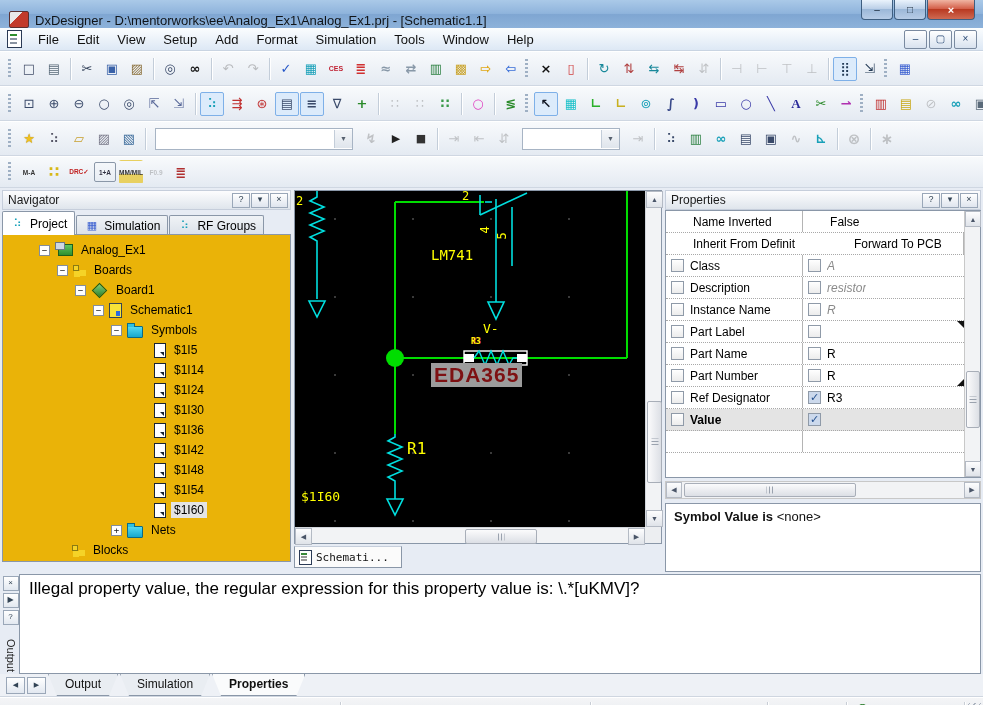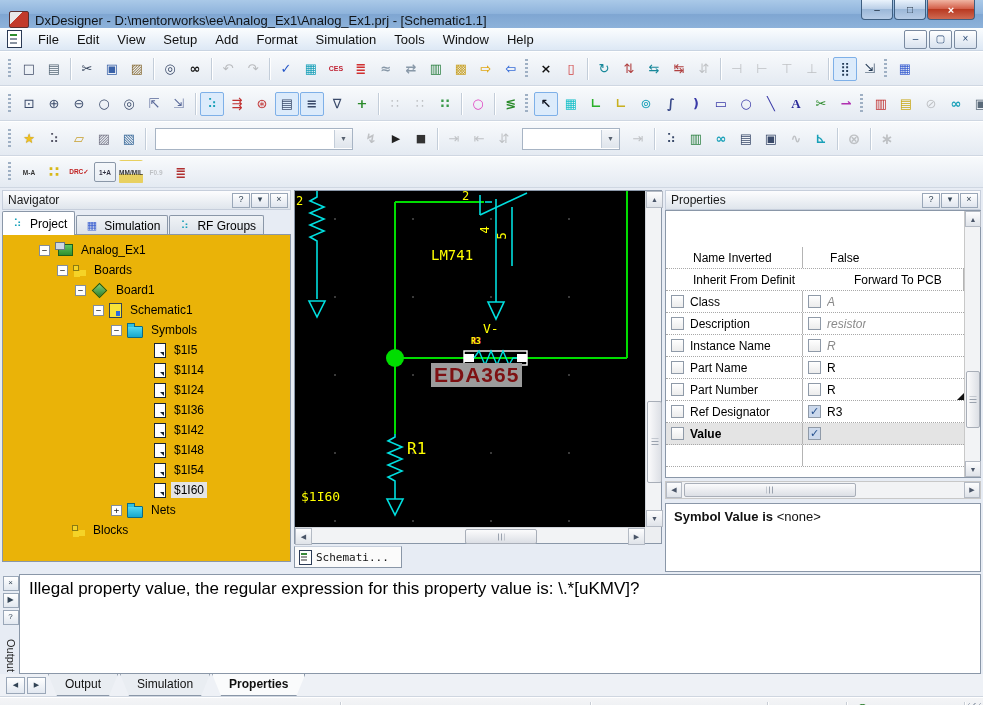--- a/index.html
+++ b/index.html
@@ -81,21 +81,21 @@
   .tgrip{position:absolute;left:50%;top:50%;transform:translate(-50%,-50%);width:7px;height:7px;background:repeating-linear-gradient(to bottom,#9aa2ae 0 1px,transparent 1px 3px);}
   .tgrip.h{width:7px;height:7px;background:repeating-linear-gradient(to right,#9aa2ae 0 1px,transparent 1px 3px);}
   .sbcorner{background:#eceef1;}
   .sheettabs{height:24px;display:flex;align-items:flex-end;padding-top:0;}
   .sheettab{height:20px;display:flex;align-items:center;gap:4px;padding:0 12px 0 4px;background:#fbfbfb;border:1px solid #8a97a8;border-top:1px solid #c6cedb;font:11px "DejaVu Sans Mono",monospace;color:#111;}
   .stdoc{width:11px;height:13px;background:#fff;border:1px solid #2a3a55;position:relative;flex:none;}
   .stdoc::before{content:"";position:absolute;left:1px;top:2px;width:6px;height:2px;background:#3a8a3a;box-shadow:0 3px 0 #999,0 6px 0 #999;}
   
   .properties{flex:1;display:flex;flex-direction:column;height:382px;}
   .pgrid{height:266px;background:#fff;border:1px solid #8a97a8;display:flex;flex:none;margin-top:0;}
-  .prows{flex:1;overflow:hidden;margin-top:36px;}
+  .prows{flex:1;overflow:hidden;}
   .prow{height:22px;display:flex;border-bottom:1px dotted #a8a8a8;font-size:12px;box-sizing:border-box;}
   .prow.hl{background:#e4e4e4;}
   .pc{display:flex;align-items:center;gap:6px;box-sizing:border-box;}
   .pl{width:46%;padding-left:5px;border-right:1px solid #b4b4b4;flex:none;}
   .pv{flex:1;padding-left:5px;position:relative;}
   .prow.nocb .pl{padding-left:27px;}
   .prow.nocb .pv{padding-left:27px;}
   .prow.bold .plbl{font-weight:bold;}
   .plbl,.pval{white-space:nowrap;overflow:hidden;}
   .pval.inh{color:#8a8a8a;font-style:italic;}
@@ -357,20 +357,25 @@
           </div>
         <div class="trow" style="padding-left:104px">
             <span class="nxp"></span>
             <span class="ti ti-symbol"></span>
             <span class="tl">$1I14</span>
           </div>
         <div class="trow" style="padding-left:104px">
             <span class="nxp"></span>
             <span class="ti ti-symbol"></span>
             <span class="tl">$1I24</span>
+          </div>
+        <div class="trow" style="padding-left:104px">
+            <span class="nxp"></span>
+            <span class="ti ti-symbol"></span>
+            <span class="tl">$1I30</span>
           </div>
         <div class="trow" style="padding-left:104px">
             <span class="nxp"></span>
             <span class="ti ti-symbol"></span>
             <span class="tl">$1I36</span>
           </div>
         <div class="trow" style="padding-left:104px">
             <span class="nxp"></span>
             <span class="ti ti-symbol"></span>
             <span class="tl">$1I42</span>
@@ -550,20 +555,31 @@
                 <span class="plbl">Instance Name</span>
               </div>
             <div class="pc pv">
                 <span class="cb"></span>
                 <span class="pval inh">R</span>
               </div>
           </div>
           <div class="prow">
             <div class="pc pl">
                 <span class="cb"></span>
+                <span class="plbl">Part Label</span>
+              </div>
+            <div class="pc pv">
+                <span class="cb"></span>
+                <span class="pval"></span>
+                <span class="corner"></span>
+              </div>
+          </div>
+          <div class="prow">
+            <div class="pc pl">
+                <span class="cb"></span>
                 <span class="plbl">Part Name</span>
               </div>
             <div class="pc pv">
                 <span class="cb"></span>
                 <span class="pval">R</span>
               </div>
           </div>
           <div class="prow">
             <div class="pc pl">
                 <span class="cb"></span>

